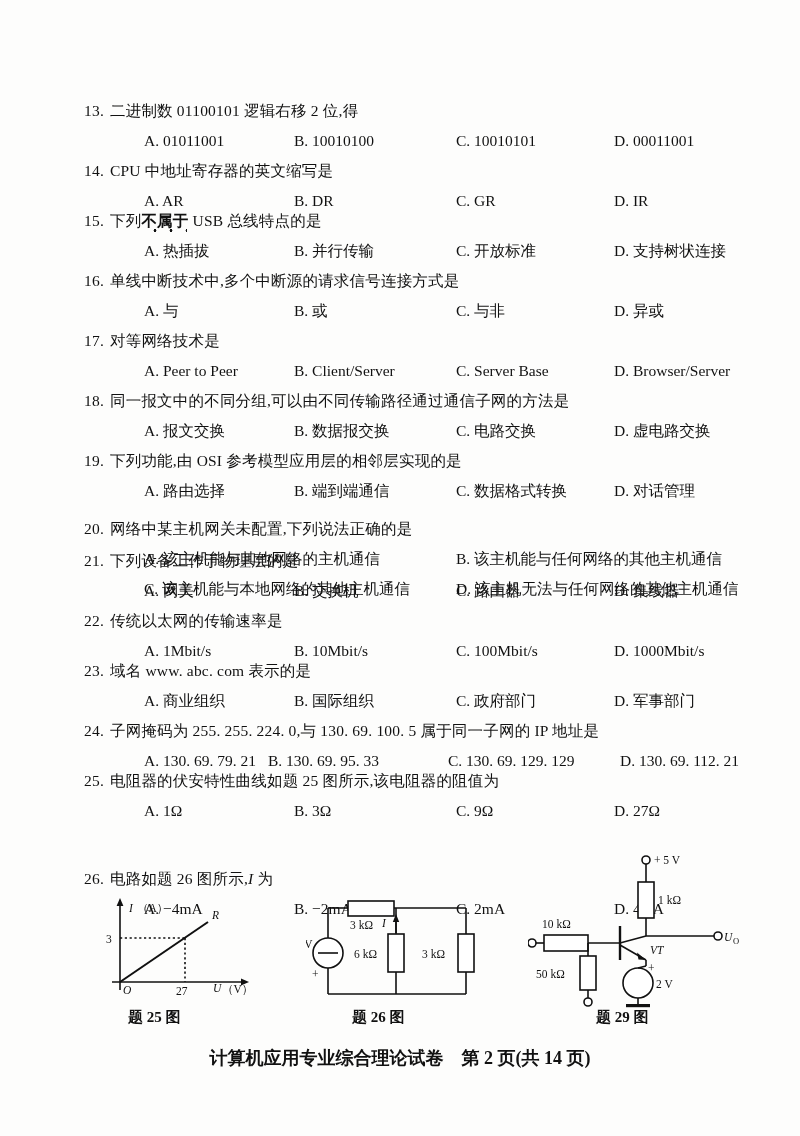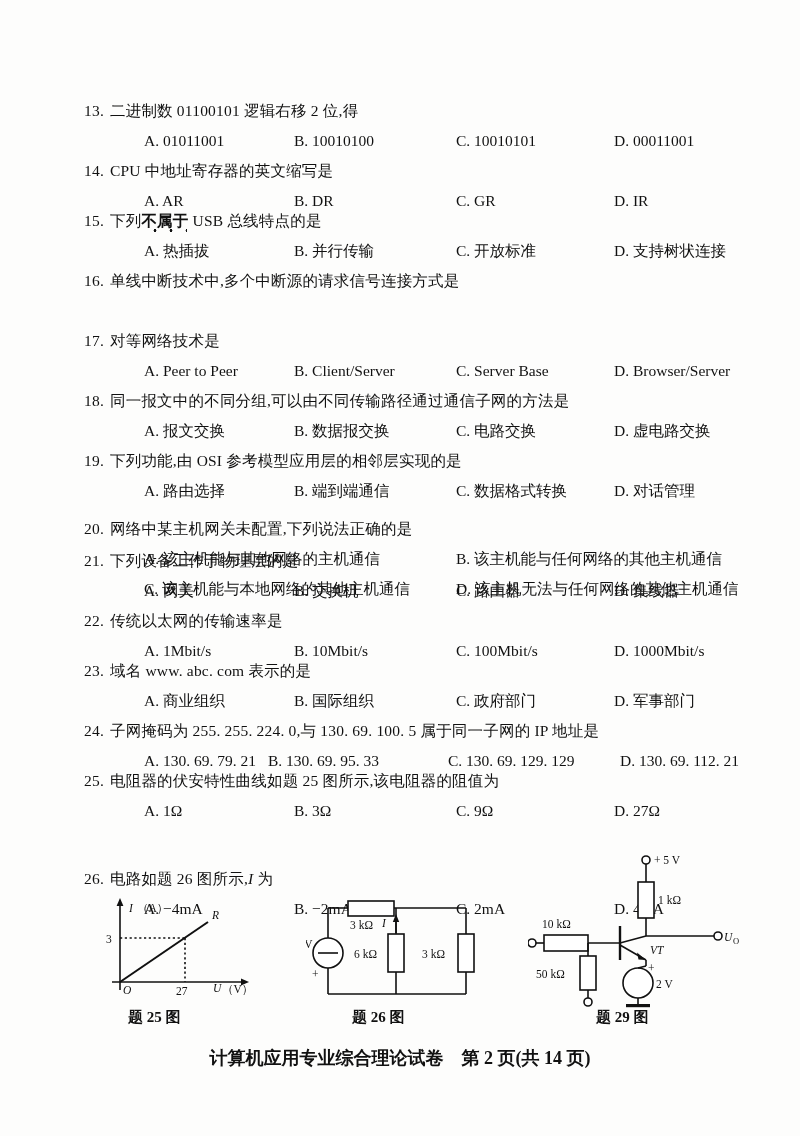--- a/index.html
+++ b/index.html
@@ -147,20 +147,26 @@
     <div class="opts">
       <span class="opt a">A. 热插拔</span>
       <span class="opt b">B. 并行传输</span>
       <span class="opt c">C. 开放标准</span>
       <span class="opt d">D. 支持树状连接</span>
     </div>
   </div>
 
   <div class="qblock" style="top:266px;">
     <div class="qline"><span class="qnum">16.</span><span>单线中断技术中,多个中断源的请求信号连接方式是</span></div>
+    <div class="opts">
+      <span class="opt a">A. 与</span>
+      <span class="opt b">B. 或</span>
+      <span class="opt c">C. 与非</span>
+      <span class="opt d">D. 异或</span>
+    </div>
   </div>
 
   <div class="qblock" style="top:326px;">
     <div class="qline"><span class="qnum">17.</span><span>对等网络技术是</span></div>
     <div class="opts">
       <span class="opt a">A. Peer to Peer</span>
       <span class="opt b">B. Client/Server</span>
       <span class="opt c">C. Server Base</span>
       <span class="opt d">D. Browser/Server</span>
     </div>

